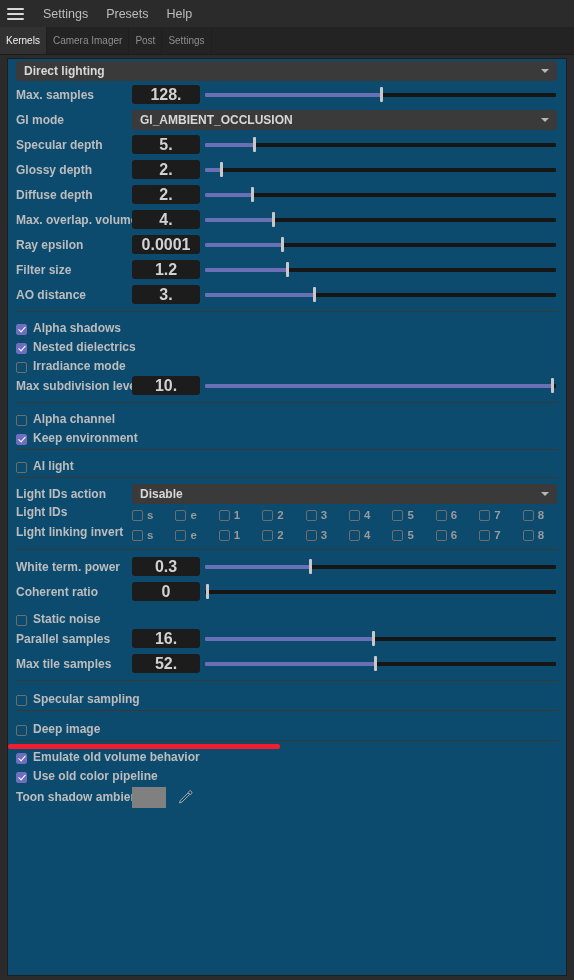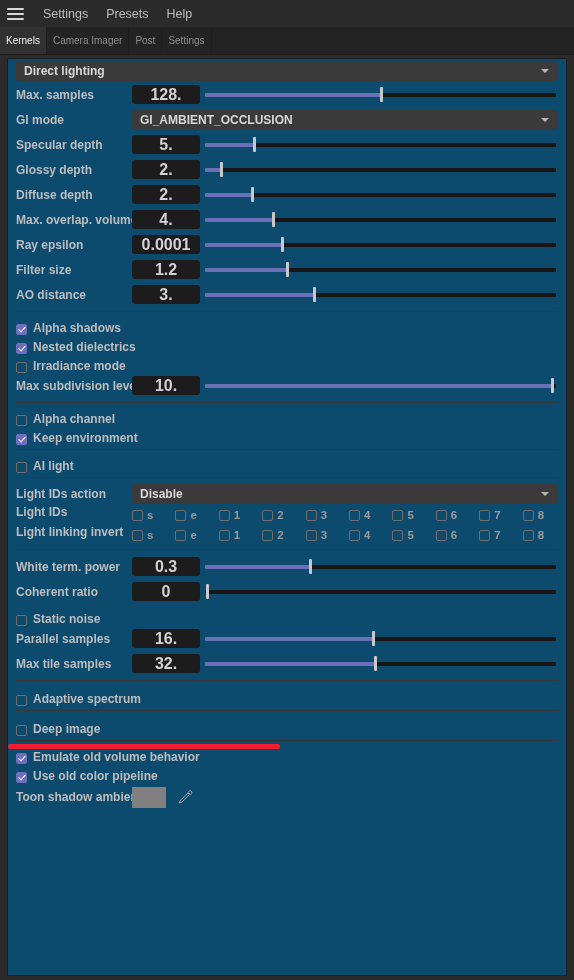--- a/index.html
+++ b/index.html
@@ -403,34 +403,34 @@
     <div class="valbox">16.</div>
     <div class="slider">
       <div class="strack"></div>
           <div class="sfill" style="width: 48%;"></div>
           <div class="shandle" style="left: calc(48% - 1px);"></div>
     </div>
   </div>
 
   <div class="row">
     <div class="label">Max tile samples</div>
-    <div class="valbox">32.</div>
+    <div class="valbox">52.</div>
     <div class="slider">
       <div class="strack"></div>
           <div class="sfill" style="width: 48.5%;"></div>
           <div class="shandle" style="left: calc(48.5% - 1px);"></div>
     </div>
   </div>
 
 
   <div class="sep"></div>
 
   <div class="cbrow" style="height:21px;">
     <span class="cb"></span>
-    <span class="cblabel">Adaptive spectrum</span>
+    <span class="cblabel">Specular sampling</span>
   </div>
 
   <div class="sep"></div>
 
   <div class="cbrow" style="height:21px;">
     <span class="cb"></span>
     <span class="cblabel">Deep image</span>
   </div>
 
   <div class="sep"></div>

